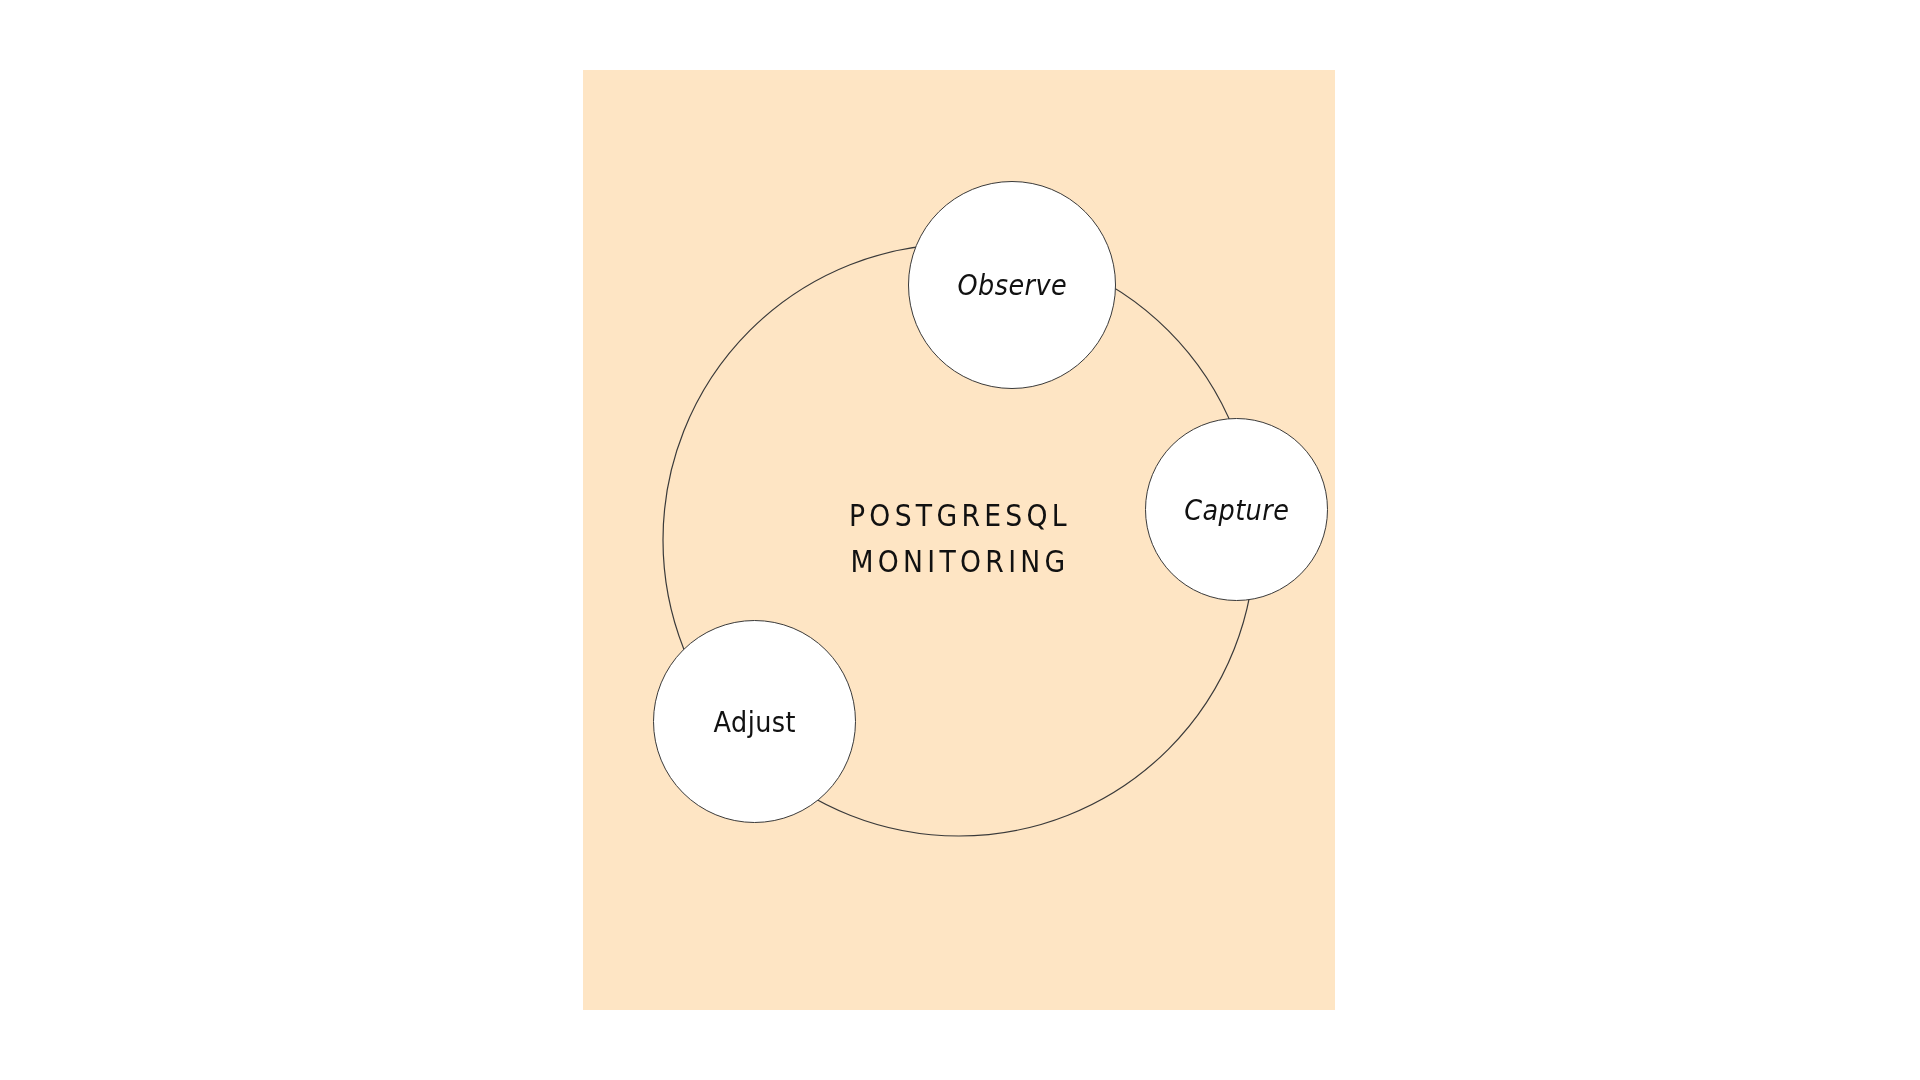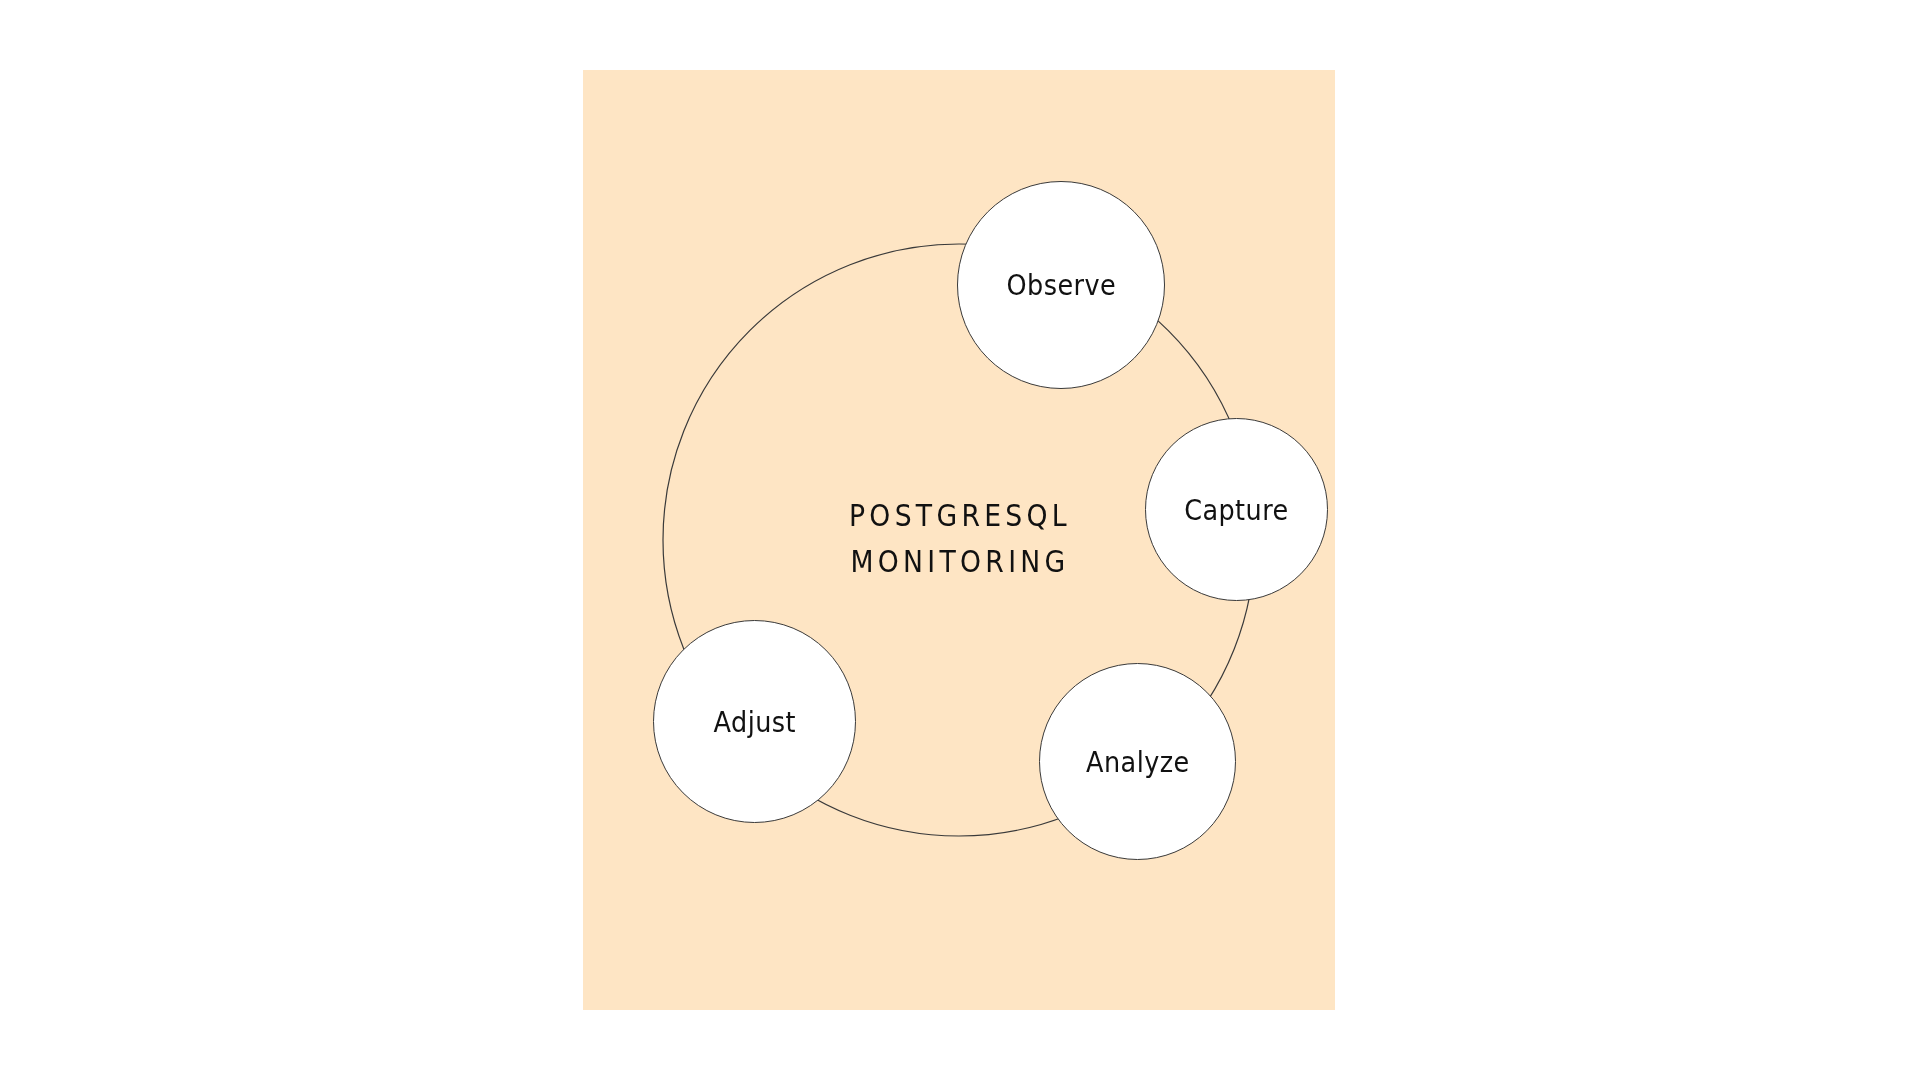--- a/index.html
+++ b/index.html
@@ -72,29 +72,26 @@
 
   <svg class="ring-svg" viewBox="0 0 1920 1080">
     <circle cx="959" cy="540" r="296" fill="none" stroke="#3a3a3a" stroke-width="1.2"></circle>
   </svg>
 
   <div class="center-title">
     <span>POSTGRESQL</span>
     <span>MONITORING</span>
   </div>
 
-  <div class="node" style="left:957px; top:181px; width:208px; height:208px;">
+  <div class="node" style="left:908px; top:181px; width:208px; height:208px;font-style:italic;">
     <span class="node-label">Observe</span>
   </div>
 
-  <div class="node" style="left:1145px; top:418px; width:183px; height:183px;">
+  <div class="node" style="left:1145px; top:418px; width:183px; height:183px;font-style:italic;">
     <span class="node-label">Capture</span>
   </div>
 
-  <div class="node" style="left:1039px; top:663px; width:197px; height:197px;">
-    <span class="node-label">Analyze</span>
-  </div>
 
   <div class="node" style="left:653px; top:620px; width:203px; height:203px;">
     <span class="node-label">Adjust</span>
   </div>
 
 </div>
 
 </body></html>

